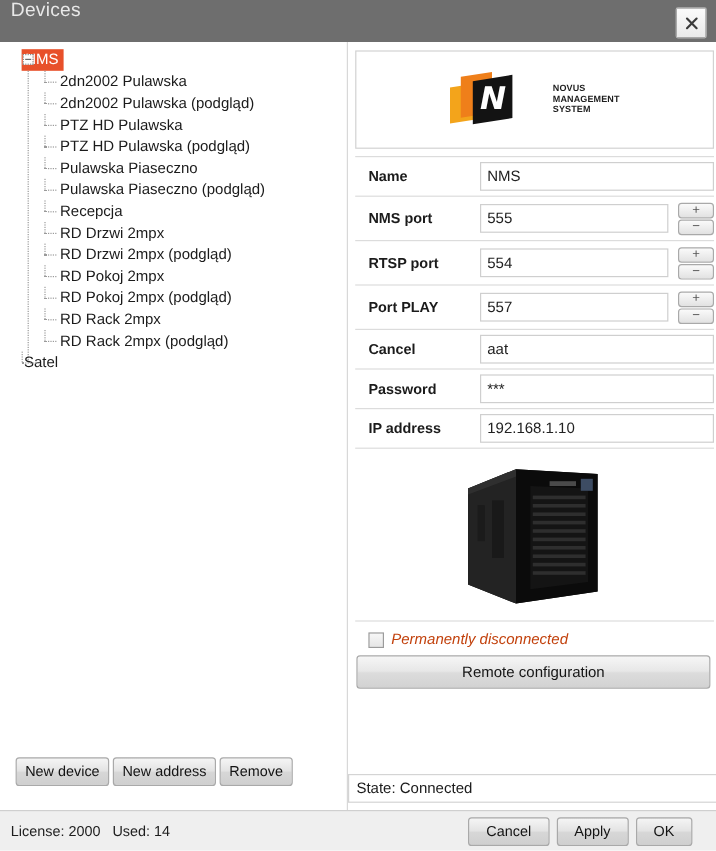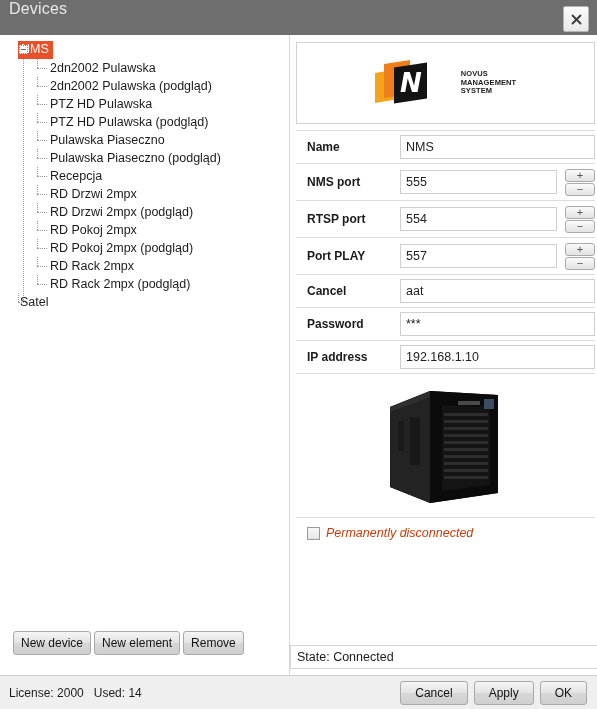--- a/index.html
+++ b/index.html
@@ -343,21 +343,21 @@
 
   
   .statusbar {
     flex: 0 0 34px;
     height: 34px;
     background: #efefef;
     border-top: 1px solid #cfcfcf;
     display: flex;
     align-items: center;
     justify-content: space-between;
-    padding: 0 10px 0 9px;
+    padding: 0 20px 0 9px;
     box-sizing: border-box;
     gap: 28px;
   }
   .license-text { font-size: 12px; color: #1d1d1d; white-space: pre; }
   .status-buttons { display: flex; gap: 6px; }
   .status-buttons .btn { padding: 4px 14px; min-width: 46px; text-align: center; }
 </style>
 </head>
 <body>
 
@@ -455,21 +455,21 @@
             <span class="satel-tick"></span>
             <span class="satel-stub"></span>
             <span class="node-label">Satel</span>
           </div>
 
         </div>
       </div>
 
       <div class="left-buttons">
         <button class="btn">New device</button>
-        <button class="btn">New element</button>
+        <button class="btn">New address</button>
         <button class="btn">Remove</button>
       </div>
     </div>
 
     <div class="right-pane">
 
       <div class="logo-box">
         <div class="logo-wrap">
           <div class="logo-mark">
             <div class="sq sq1"></div>
@@ -561,20 +561,21 @@
           <rect x="38" y="36" width="10" height="48" fill="#191919"></rect>
           <polygon points="18,26 58,10 58,16 18,31" fill="#3a3a3a" opacity="0.55"></polygon>
         </svg>
       </div>
 
       <div class="check-row">
         <div class="checkbox"></div>
         <span class="check-label">Permanently disconnected</span>
       </div>
 
+      <button class="remote-btn">Remote configuration</button>
 
       <div class="right-spacer"></div>
 
       <div class="state-box">
         <span>State: Connected</span>
       </div>
     </div>
   </div>
 
   <div class="statusbar">

